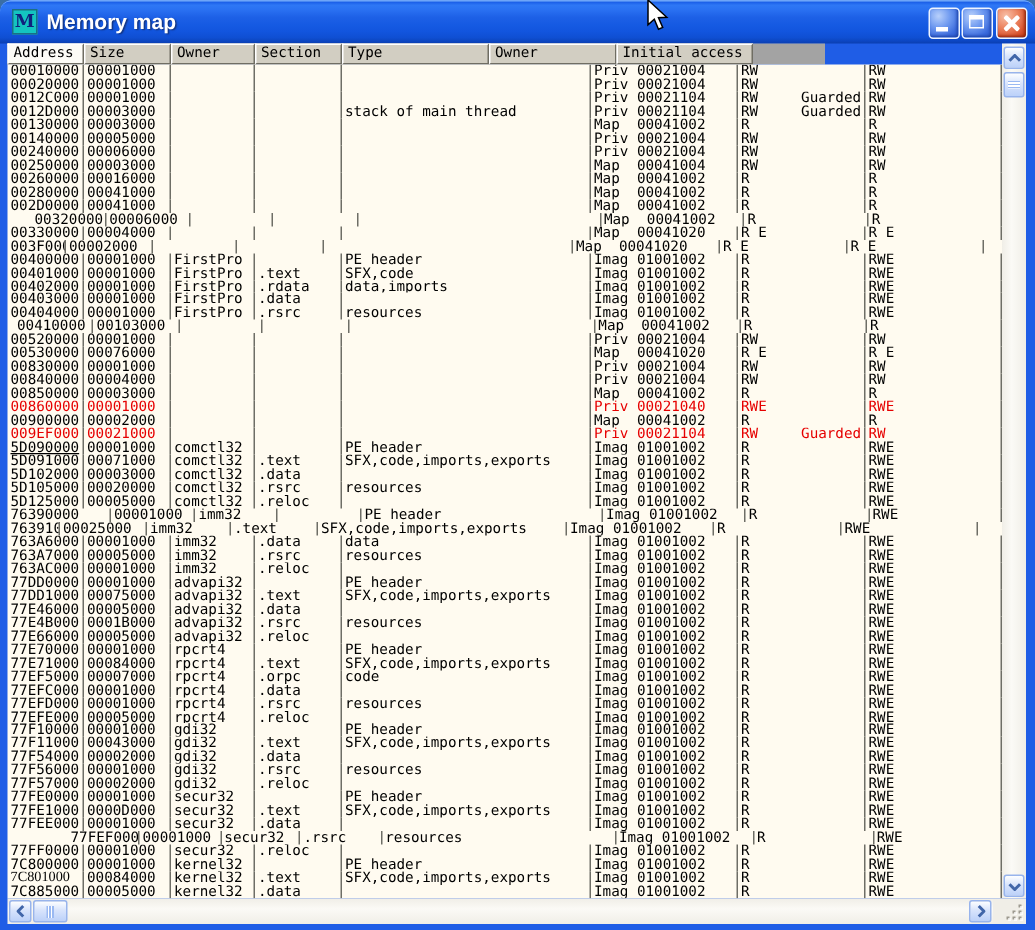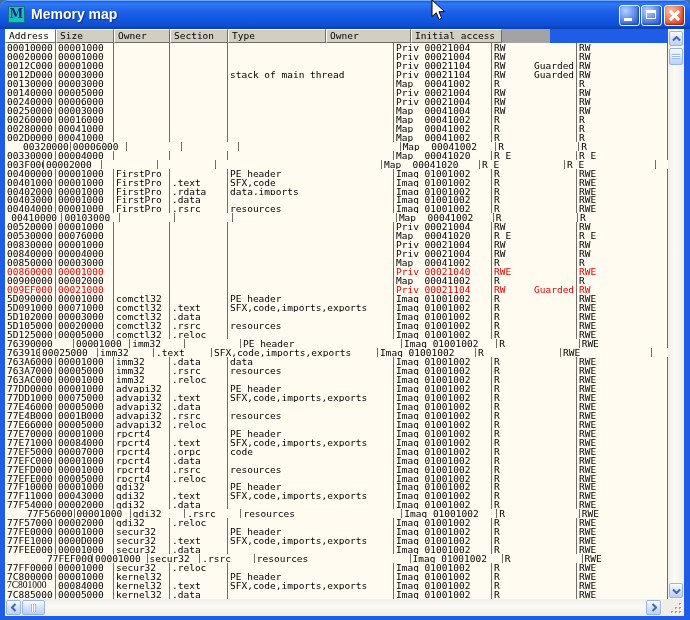--- a/index.html
+++ b/index.html
@@ -648,21 +648,21 @@
         <div class="cell" style="width: 51px;">77F54000</div>
         <div class="cell" style="width: 58px;">00002000</div>
         <div class="cell" style="width: 56px;">gdi32</div>
         <div class="cell" style="width: 58px;">.data</div>
         <div class="cell" style="width: 166px;"></div>
         <div class="cell" style="width: 98px;">Imag 01001002</div>
         <div class="cell" style="width: 85px;">R</div>
         <div class="cell" style="width: 91px;">RWE</div>
       </div>
       <div class="row">
-        <div class="cell" style="width: 51px; margin-left: 20px;">77F56000</div>
+        <div class="cell" style="width: 51px;">77F56000</div>
         <div class="cell" style="width: 58px;">00001000</div>
         <div class="cell" style="width: 56px;">gdi32</div>
         <div class="cell" style="width: 58px;">.rsrc</div>
         <div class="cell" style="width: 166px;">resources</div>
         <div class="cell" style="width: 98px;">Imag 01001002</div>
         <div class="cell" style="width: 85px;">R</div>
         <div class="cell" style="width: 91px;">RWE</div>
       </div>
       <div class="row">
         <div class="cell" style="width: 51px;">77F57000</div>

